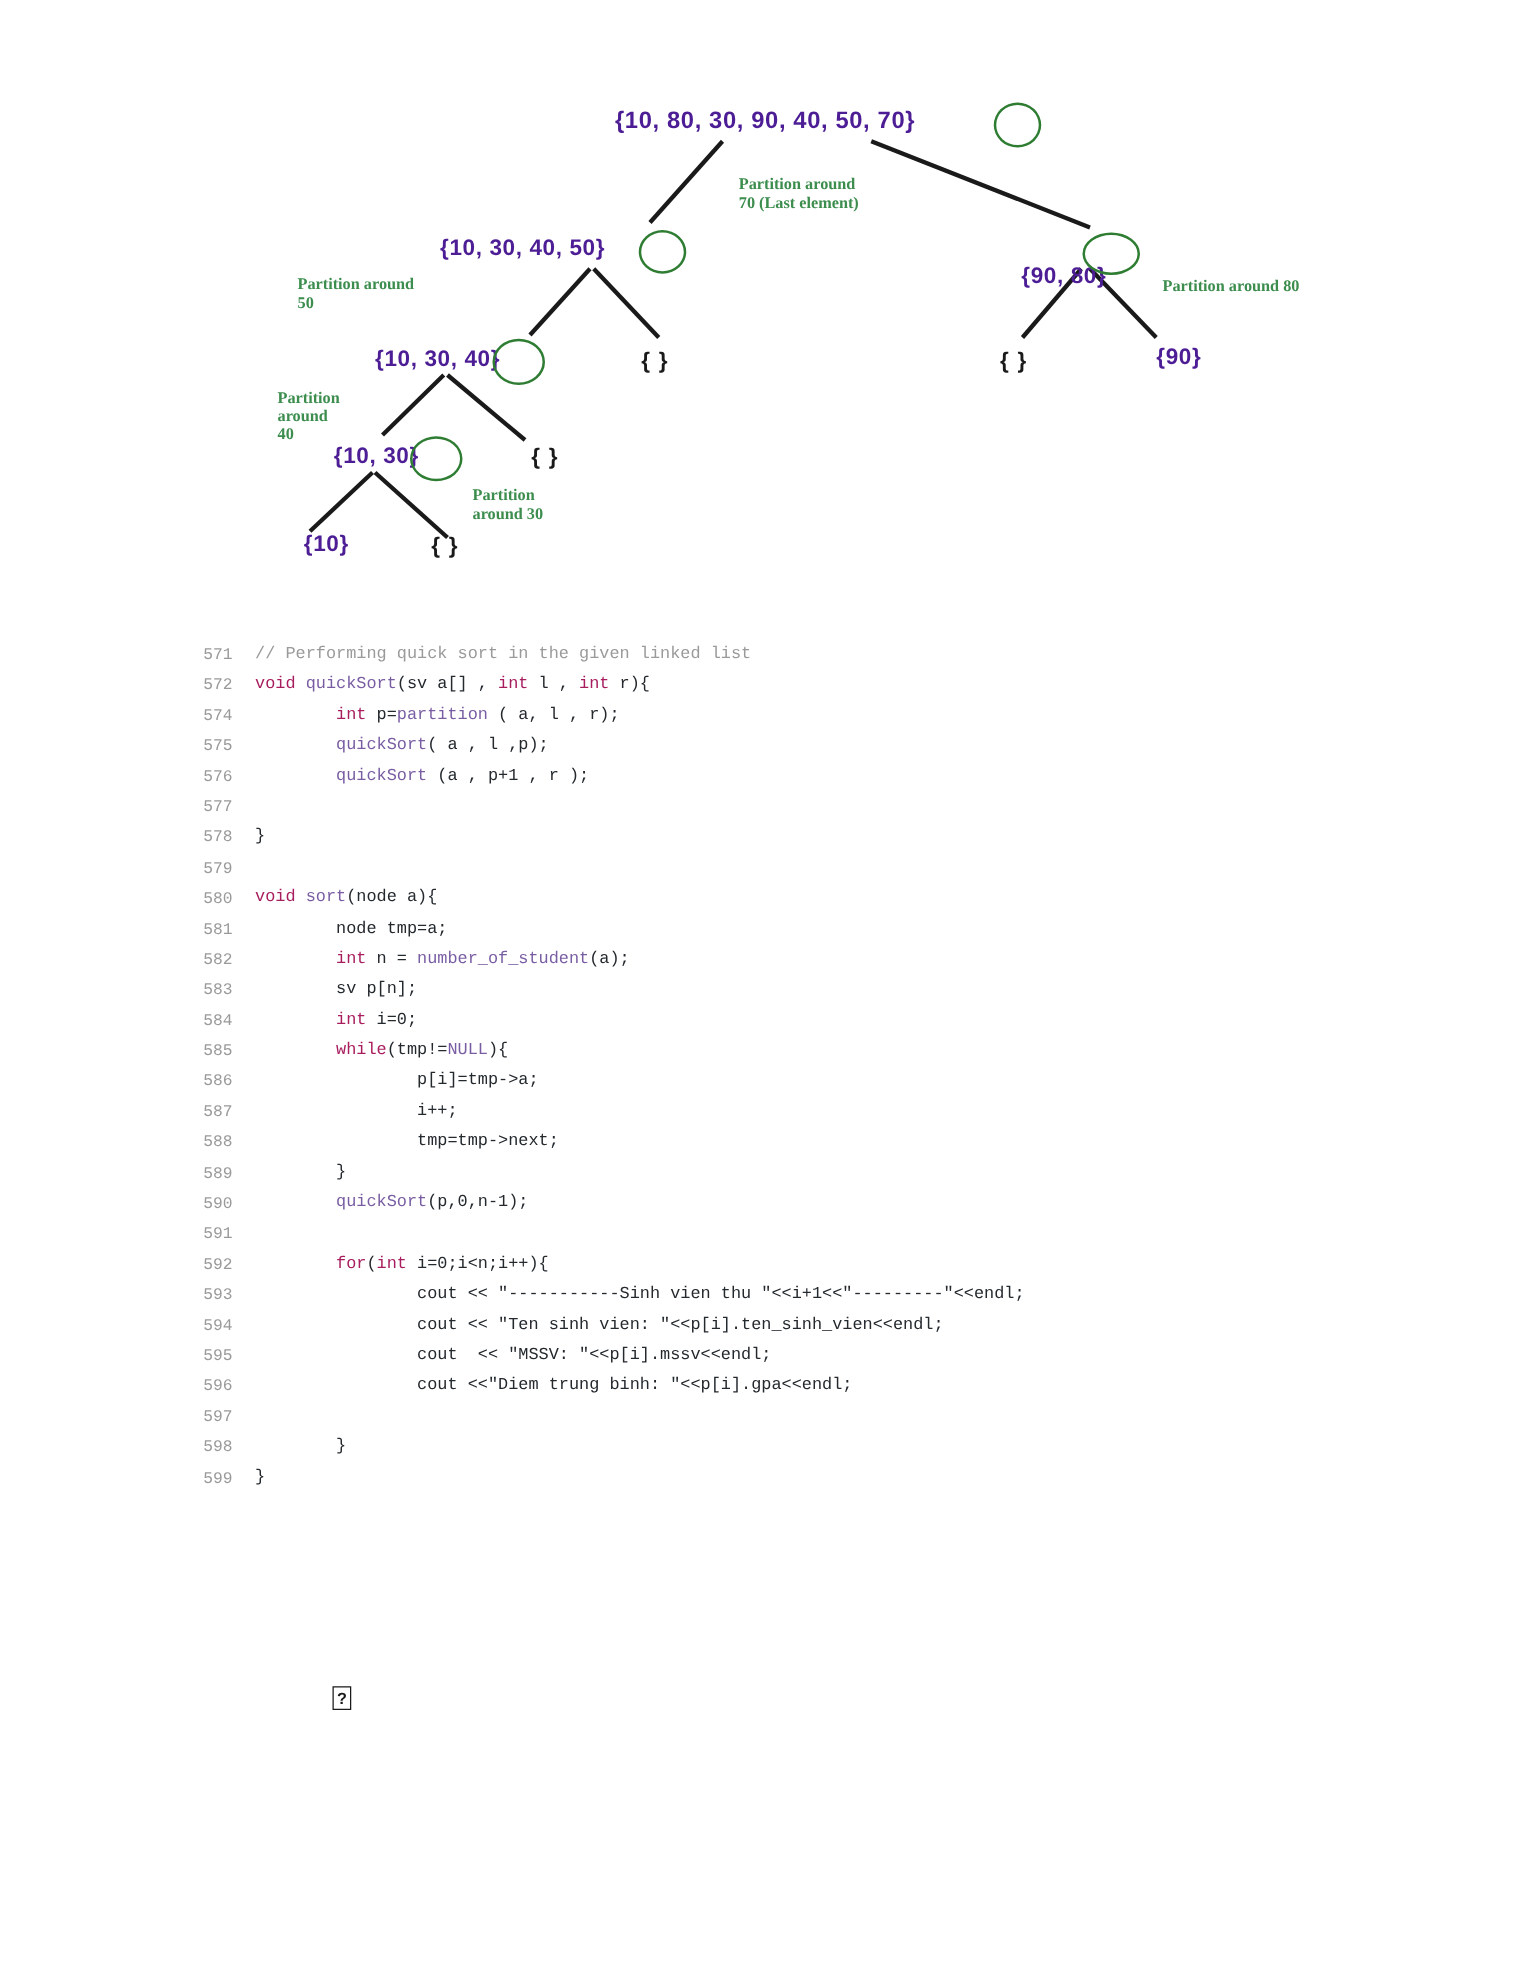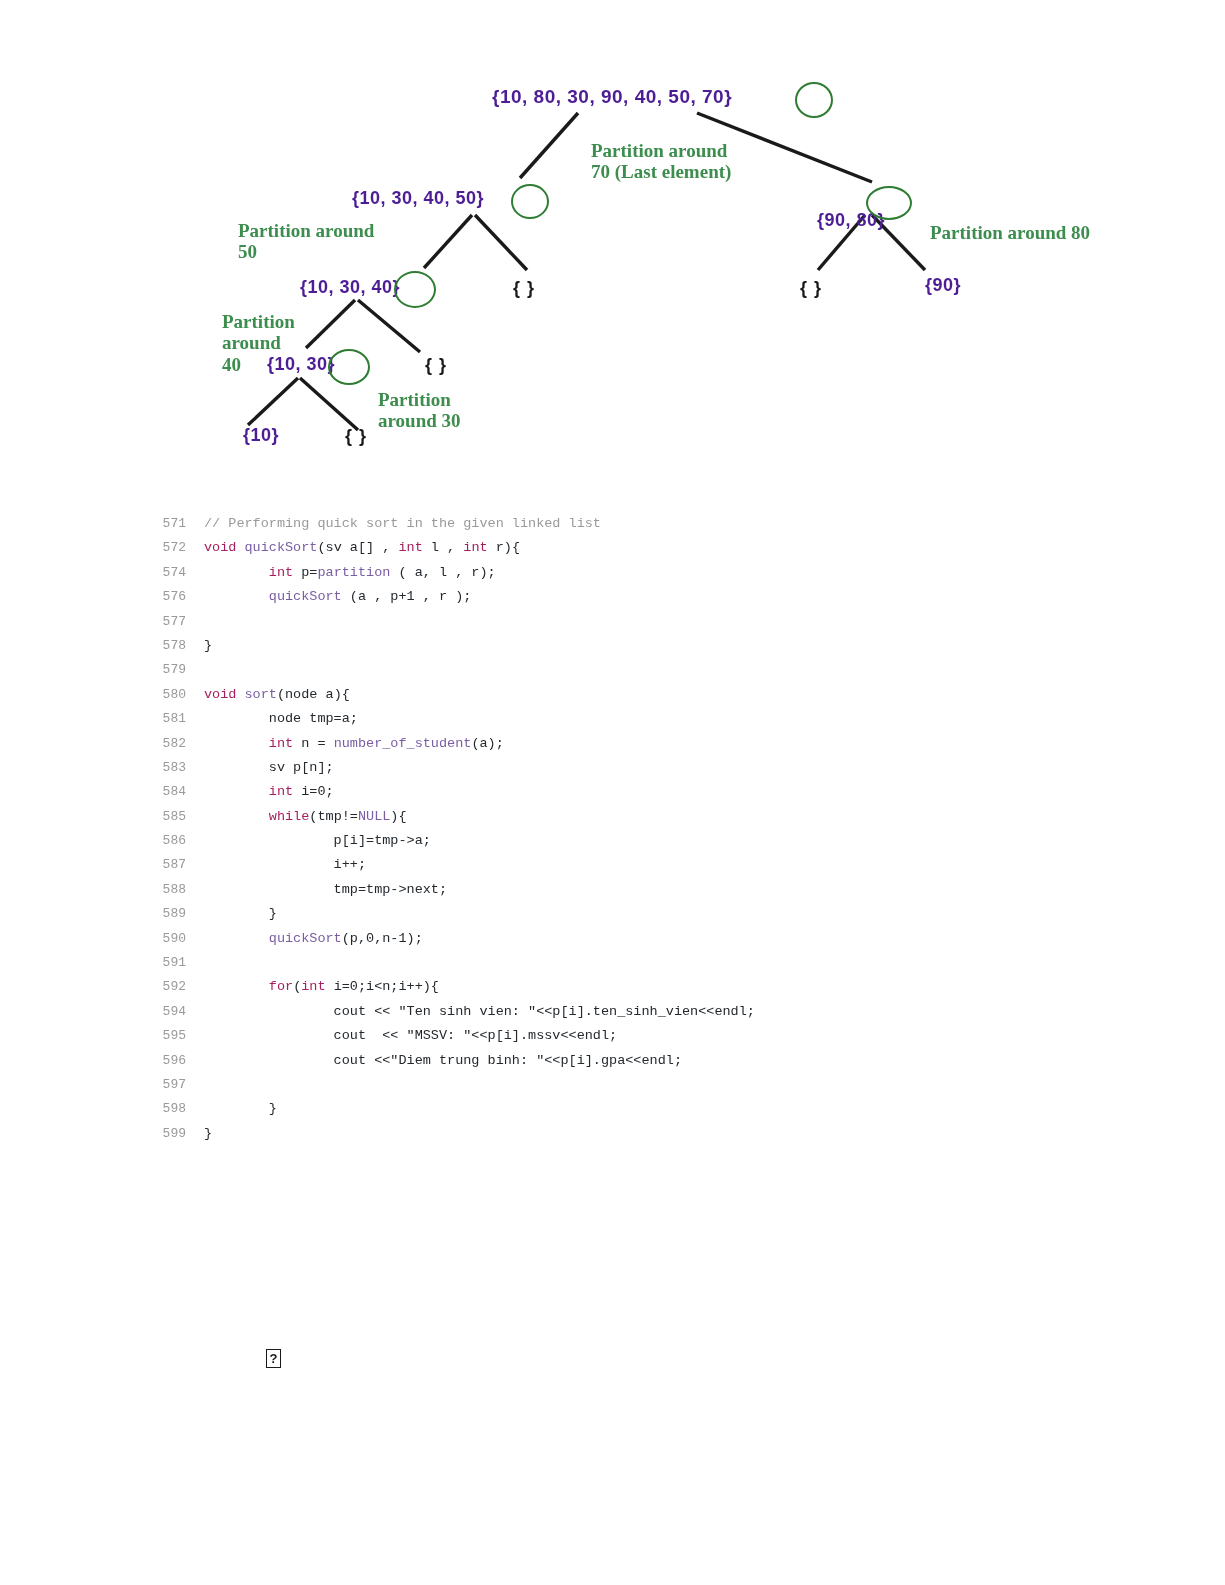--- a/index.html
+++ b/index.html
@@ -55,21 +55,21 @@
     border: 2.5px solid #2e7d32;
     border-radius: 50%;
     pointer-events: none;
   }
   .plabel {
     position: absolute;
     white-space: pre-line;
     font-family: "Liberation Serif", serif;
     font-weight: bold;
     color: #3c8d4e;
-    font-size: 19px;
+    font-size: 13px;
     line-height: 1.12;
   }
 
   
   #code {
     position: absolute;
     left: 144px;
     top: 512px;
     width: 1000px;
     font-family: "Liberation Mono", "DejaVu Sans Mono", monospace;
@@ -193,20 +193,24 @@
     </div>
     <div class="cline">
       <span class="lnum">572</span>
       <span class="ctext"><span class="k">void </span><span class="fn">quickSort</span><span>(sv a[] , </span><span class="k">int</span><span> l , </span><span class="k">int</span><span> r){</span></span>
     </div>
     <div class="cline">
       <span class="lnum">574</span>
       <span class="ctext"><span>        </span><span class="k">int</span><span> p=</span><span class="fn">partition</span><span> ( a, l , r);</span></span>
     </div>
     <div class="cline">
+      <span class="lnum">575</span>
+      <span class="ctext"><span>        </span><span class="fn">quickSort</span><span>( a , l ,p);</span></span>
+    </div>
+    <div class="cline">
       <span class="lnum">576</span>
       <span class="ctext"><span>        </span><span class="fn">quickSort</span><span> (a , p+1 , r );</span></span>
     </div>
     <div class="cline">
       <span class="lnum">577</span>
       <span class="ctext"><span></span></span>
     </div>
     <div class="cline">
       <span class="lnum">578</span>
       <span class="ctext"><span>}</span></span>
@@ -261,20 +265,24 @@
     </div>
     <div class="cline">
       <span class="lnum">591</span>
       <span class="ctext"><span></span></span>
     </div>
     <div class="cline">
       <span class="lnum">592</span>
       <span class="ctext"><span>        </span><span class="k">for</span><span>(</span><span class="k">int</span><span> i=0;i&lt;n;i++){</span></span>
     </div>
     <div class="cline">
+      <span class="lnum">593</span>
+      <span class="ctext"><span>                cout &lt;&lt; "-----------Sinh vien thu "&lt;&lt;i+1&lt;&lt;"---------"&lt;&lt;endl;</span></span>
+    </div>
+    <div class="cline">
       <span class="lnum">594</span>
       <span class="ctext"><span>                cout &lt;&lt; "Ten sinh vien: "&lt;&lt;p[i].ten_sinh_vien&lt;&lt;endl;</span></span>
     </div>
     <div class="cline">
       <span class="lnum">595</span>
       <span class="ctext"><span>                cout  &lt;&lt; "MSSV: "&lt;&lt;p[i].mssv&lt;&lt;endl;</span></span>
     </div>
     <div class="cline">
       <span class="lnum">596</span>
       <span class="ctext"><span>                cout &lt;&lt;"Diem trung binh: "&lt;&lt;p[i].gpa&lt;&lt;endl;</span></span>

